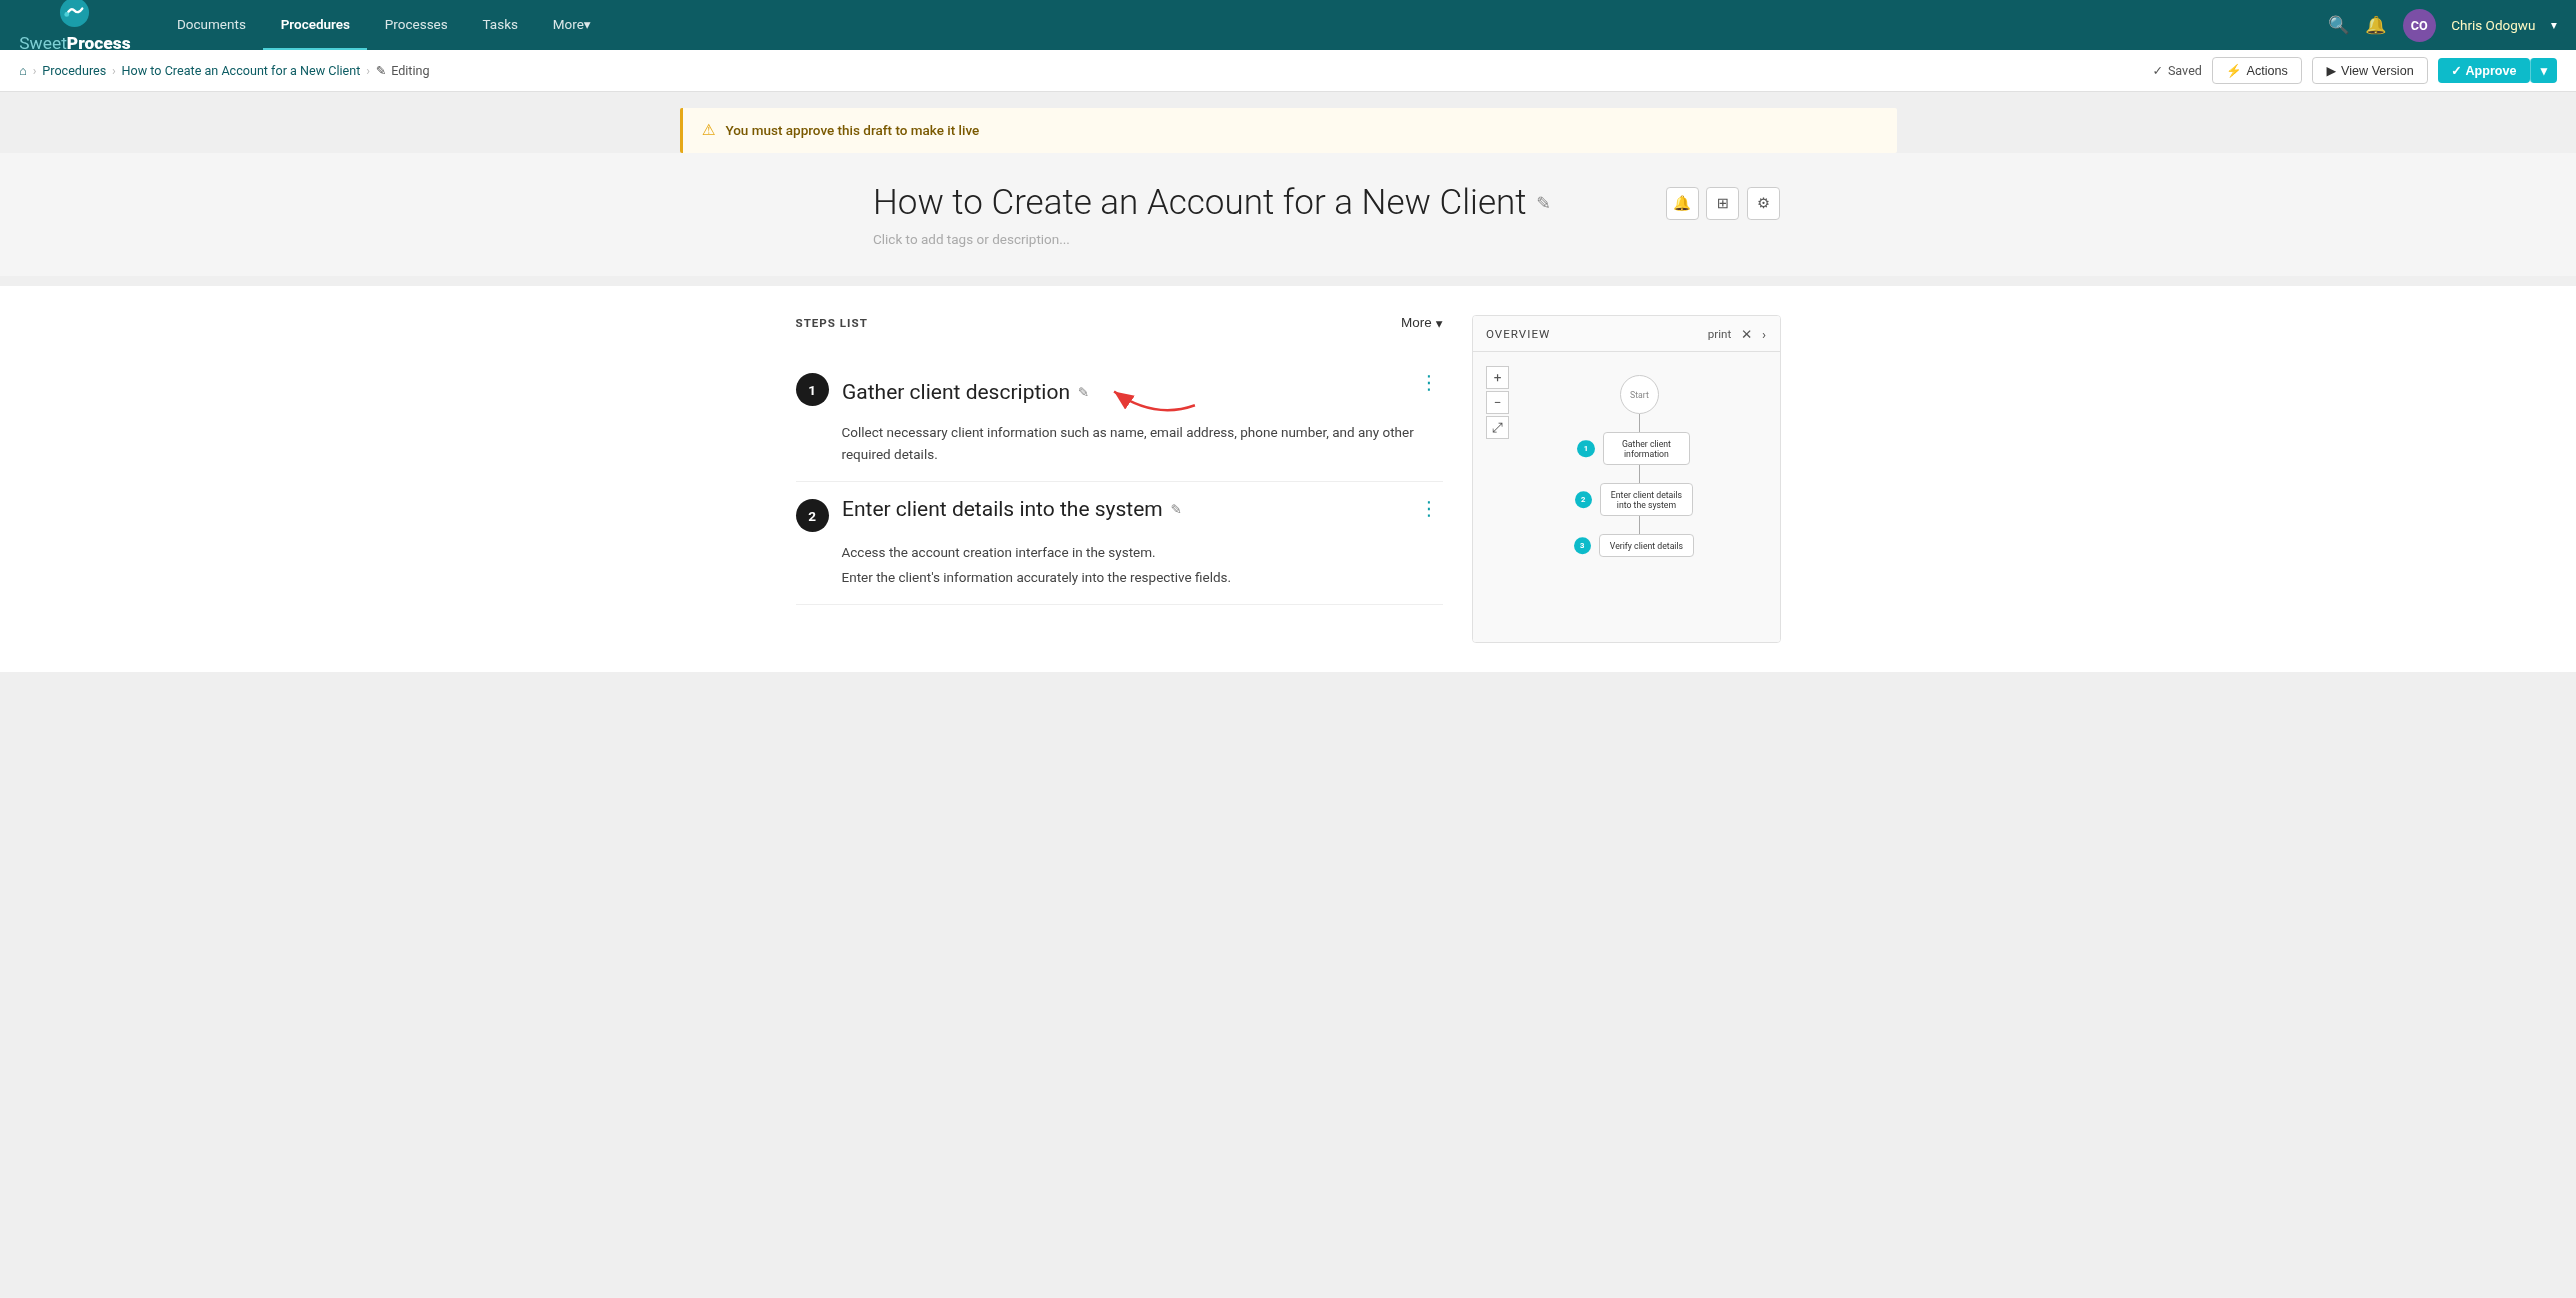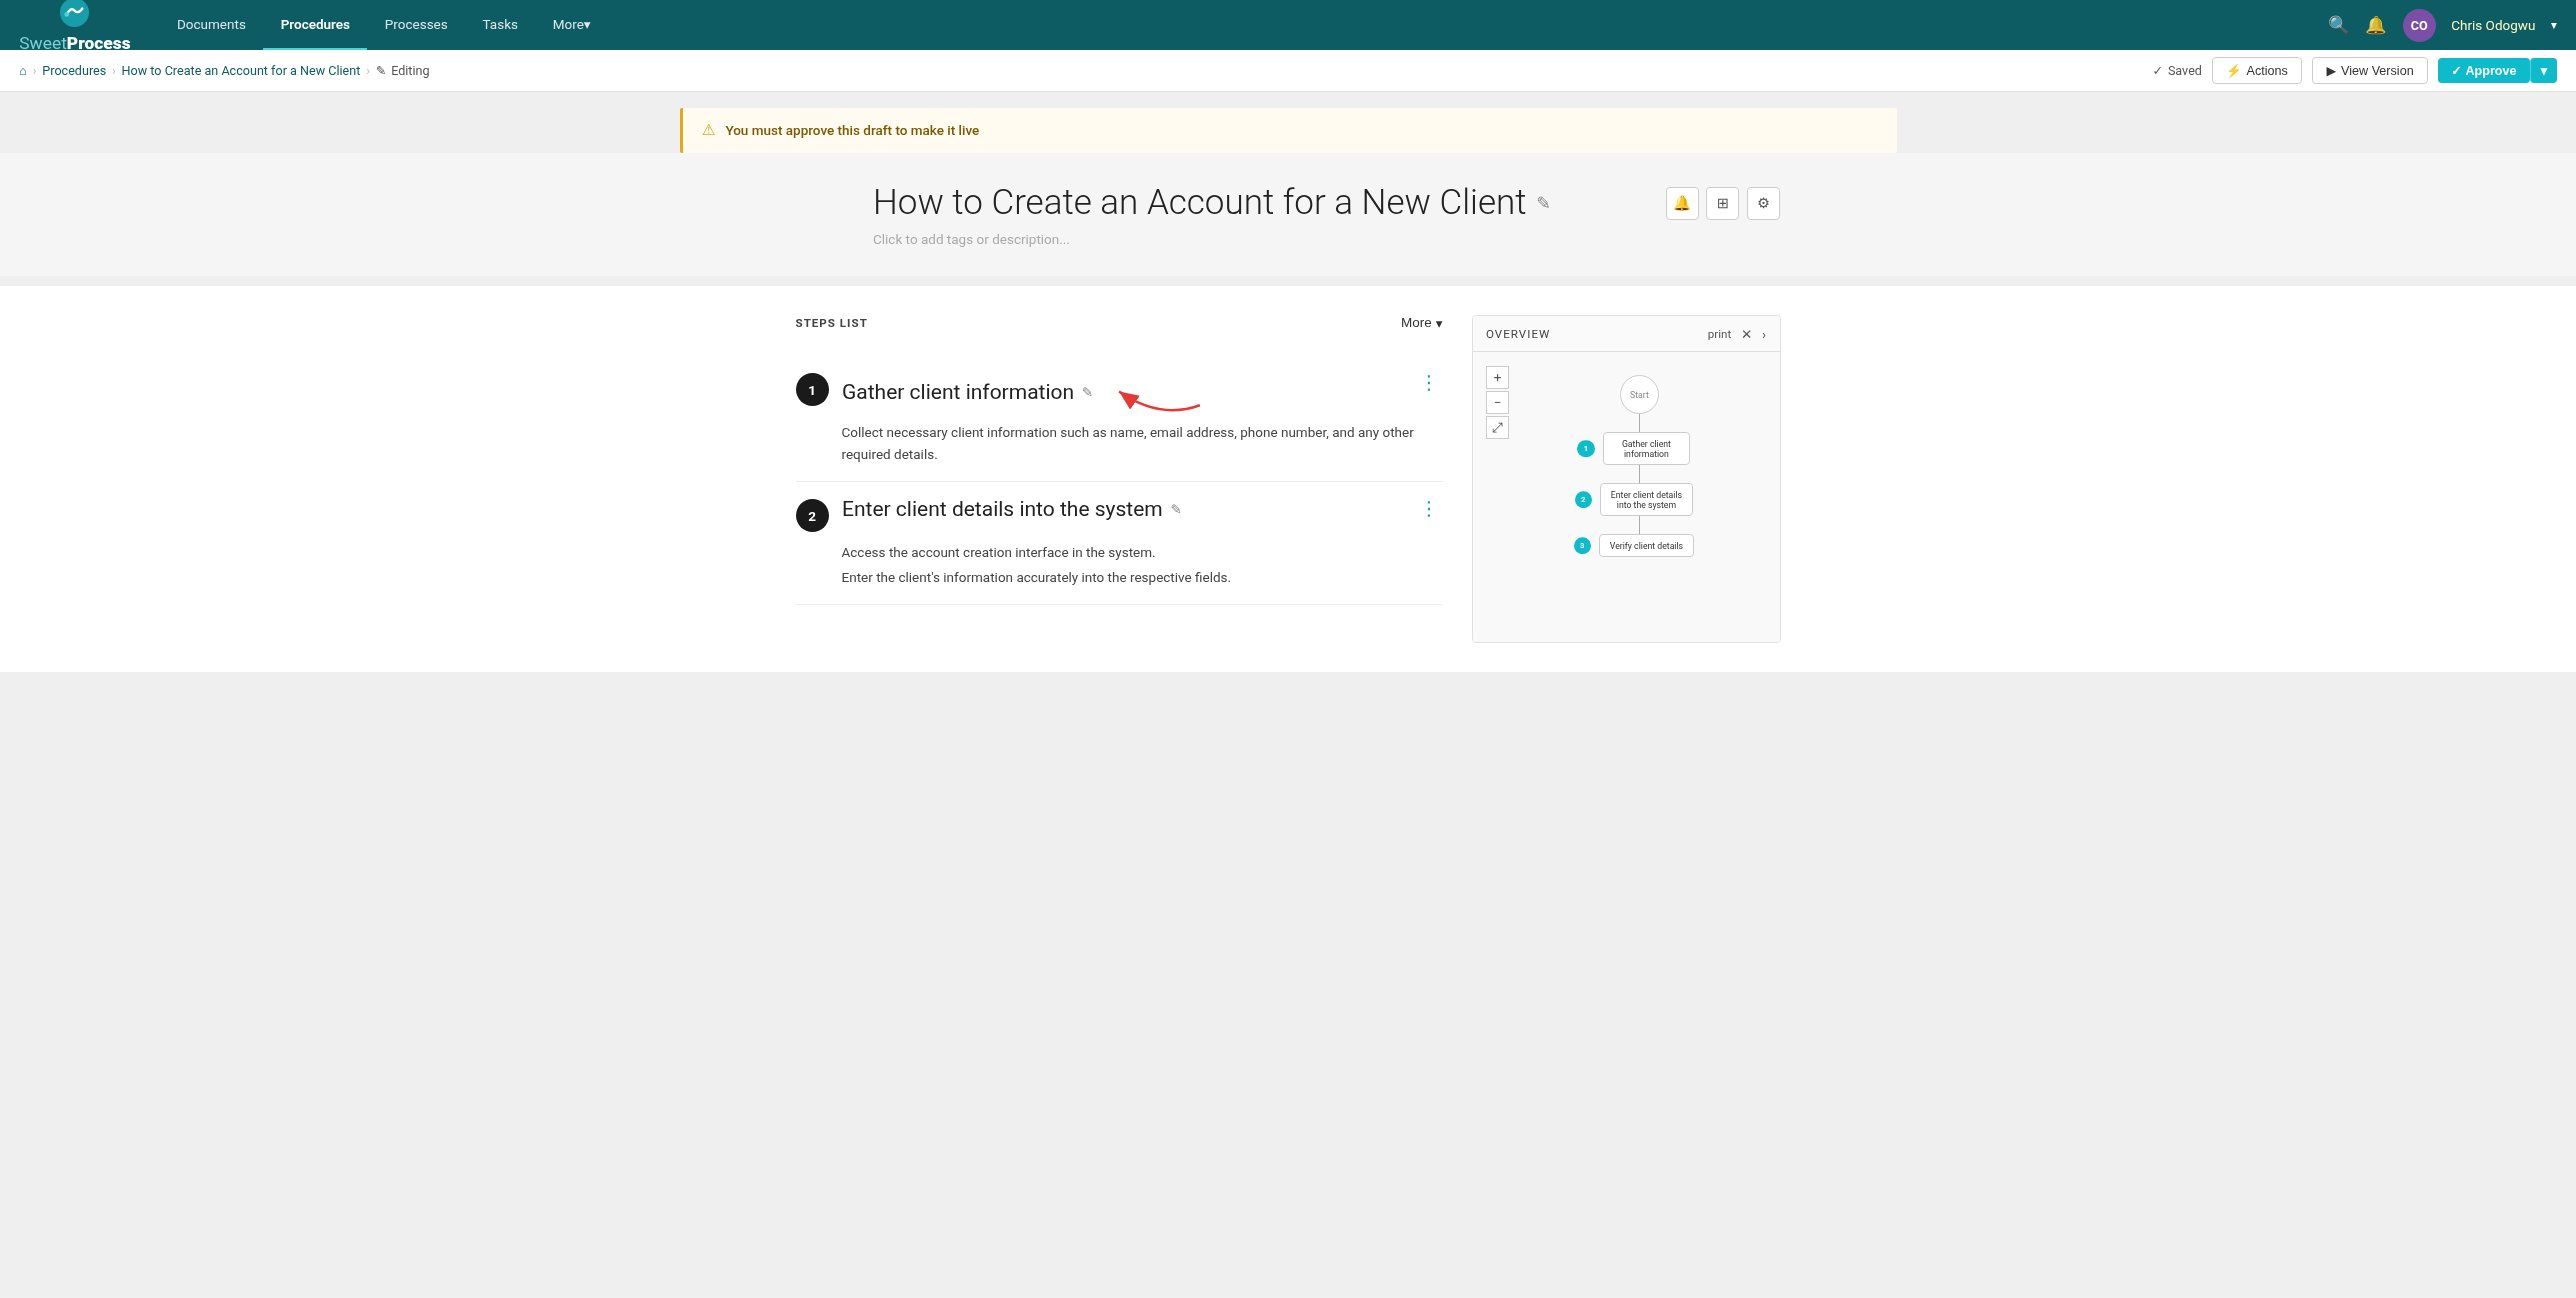--- a/index.html
+++ b/index.html
@@ -580,21 +580,21 @@
           <button class="steps-more-btn">
             <span>More</span>
             <span>▾</span>
           </button>
         </div>
 
         <div class="step-item" style="position:relative;">
           <div class="step-header">
             <div class="step-number">1</div>
             <div class="step-title-area">
-              <span class="step-title">Gather client information</span>
+              <span class="step-title">Gather client description</span>
               <span class="step-pencil">✎</span>
 
               <svg viewBox="0 0 120 50" style="width:97px;height:41px;overflow:visible;margin-left:9.7px;">
                 <defs>
                   <marker id="arrowhead" markerWidth="8" markerHeight="7" refX="8" refY="3.5" orient="auto">
                     <polygon points="0 0, 8 3.5, 0 7" fill="#e53935"></polygon>
                   </marker>
                 </defs>
                 <path d="M 110 42 Q 60 60 10 25" stroke="#e53935" stroke-width="3" fill="none" marker-end="url(#arrowhead)"></path>
               </svg>

